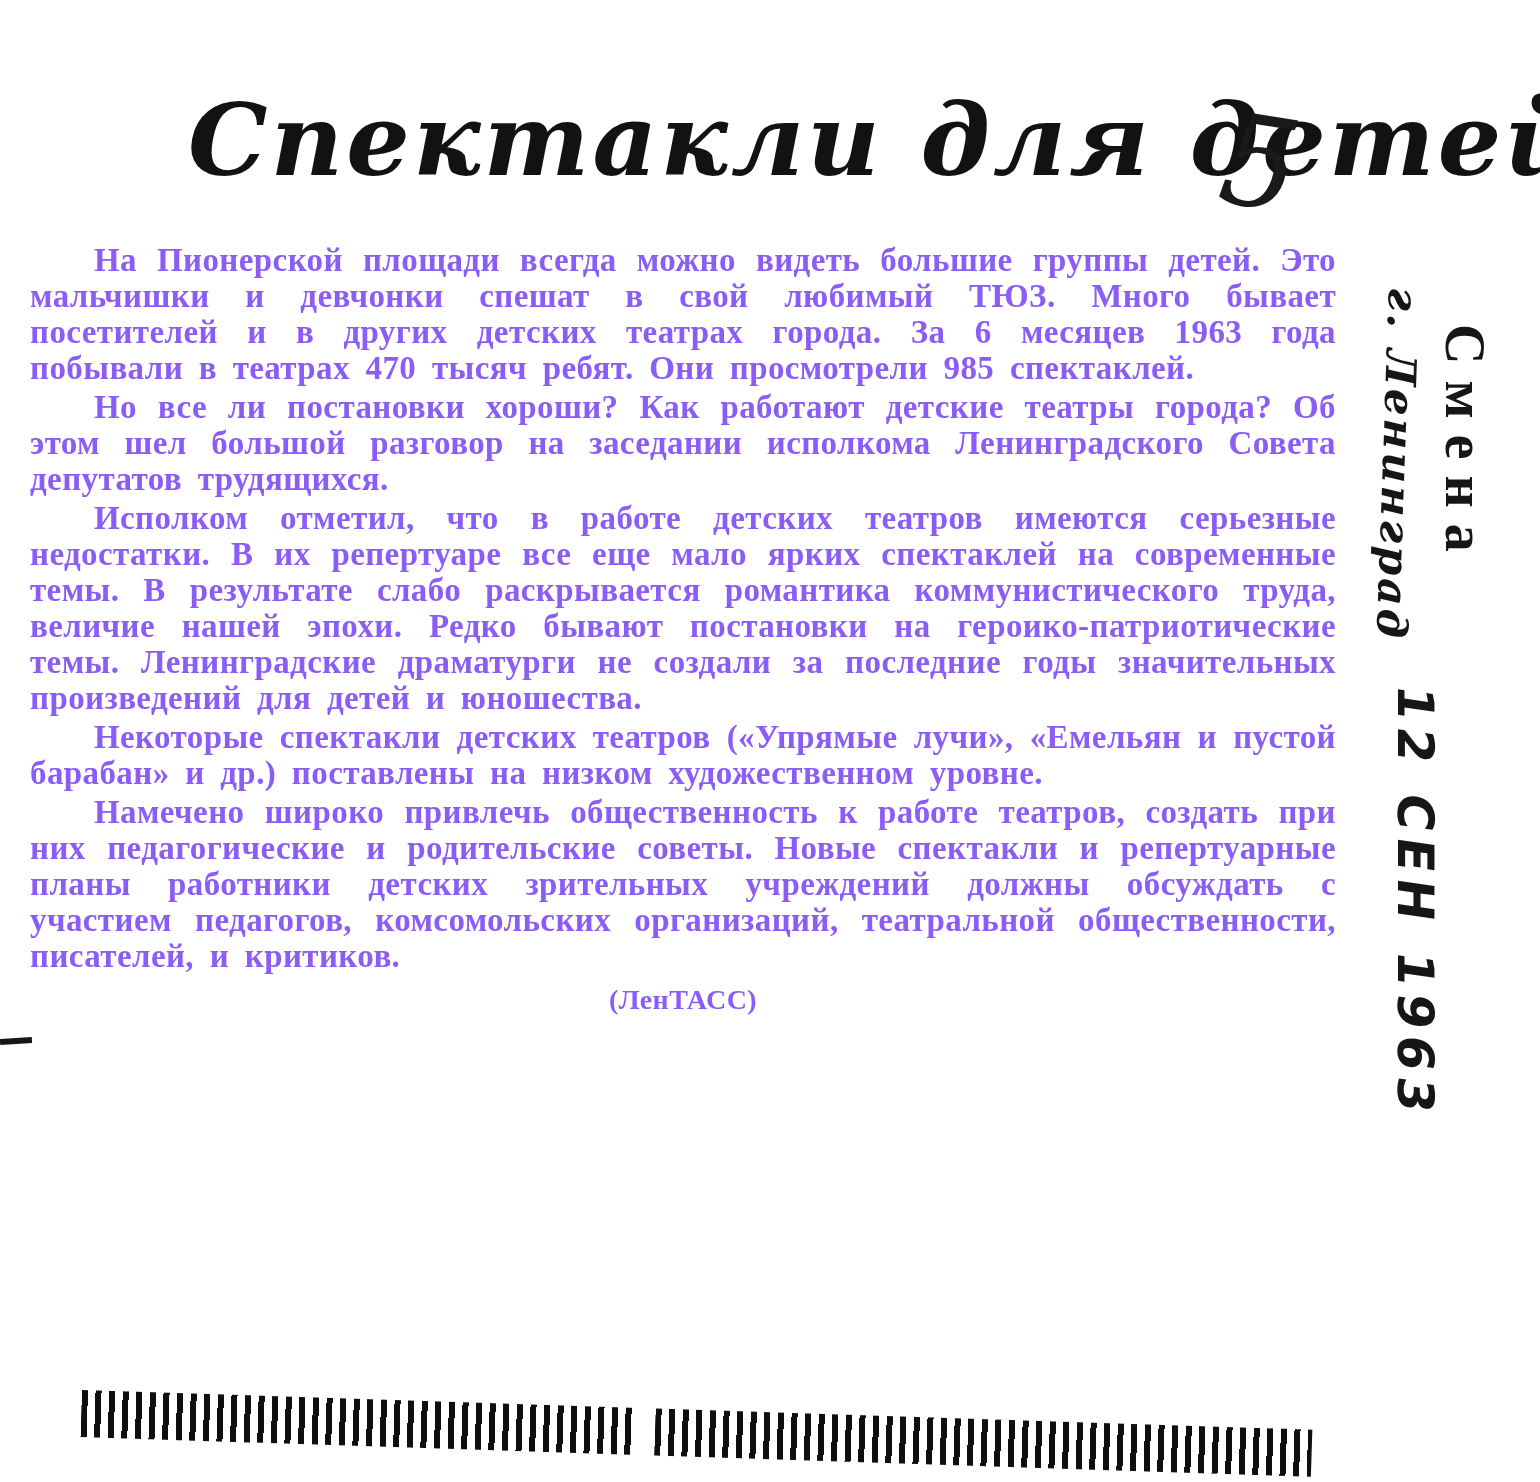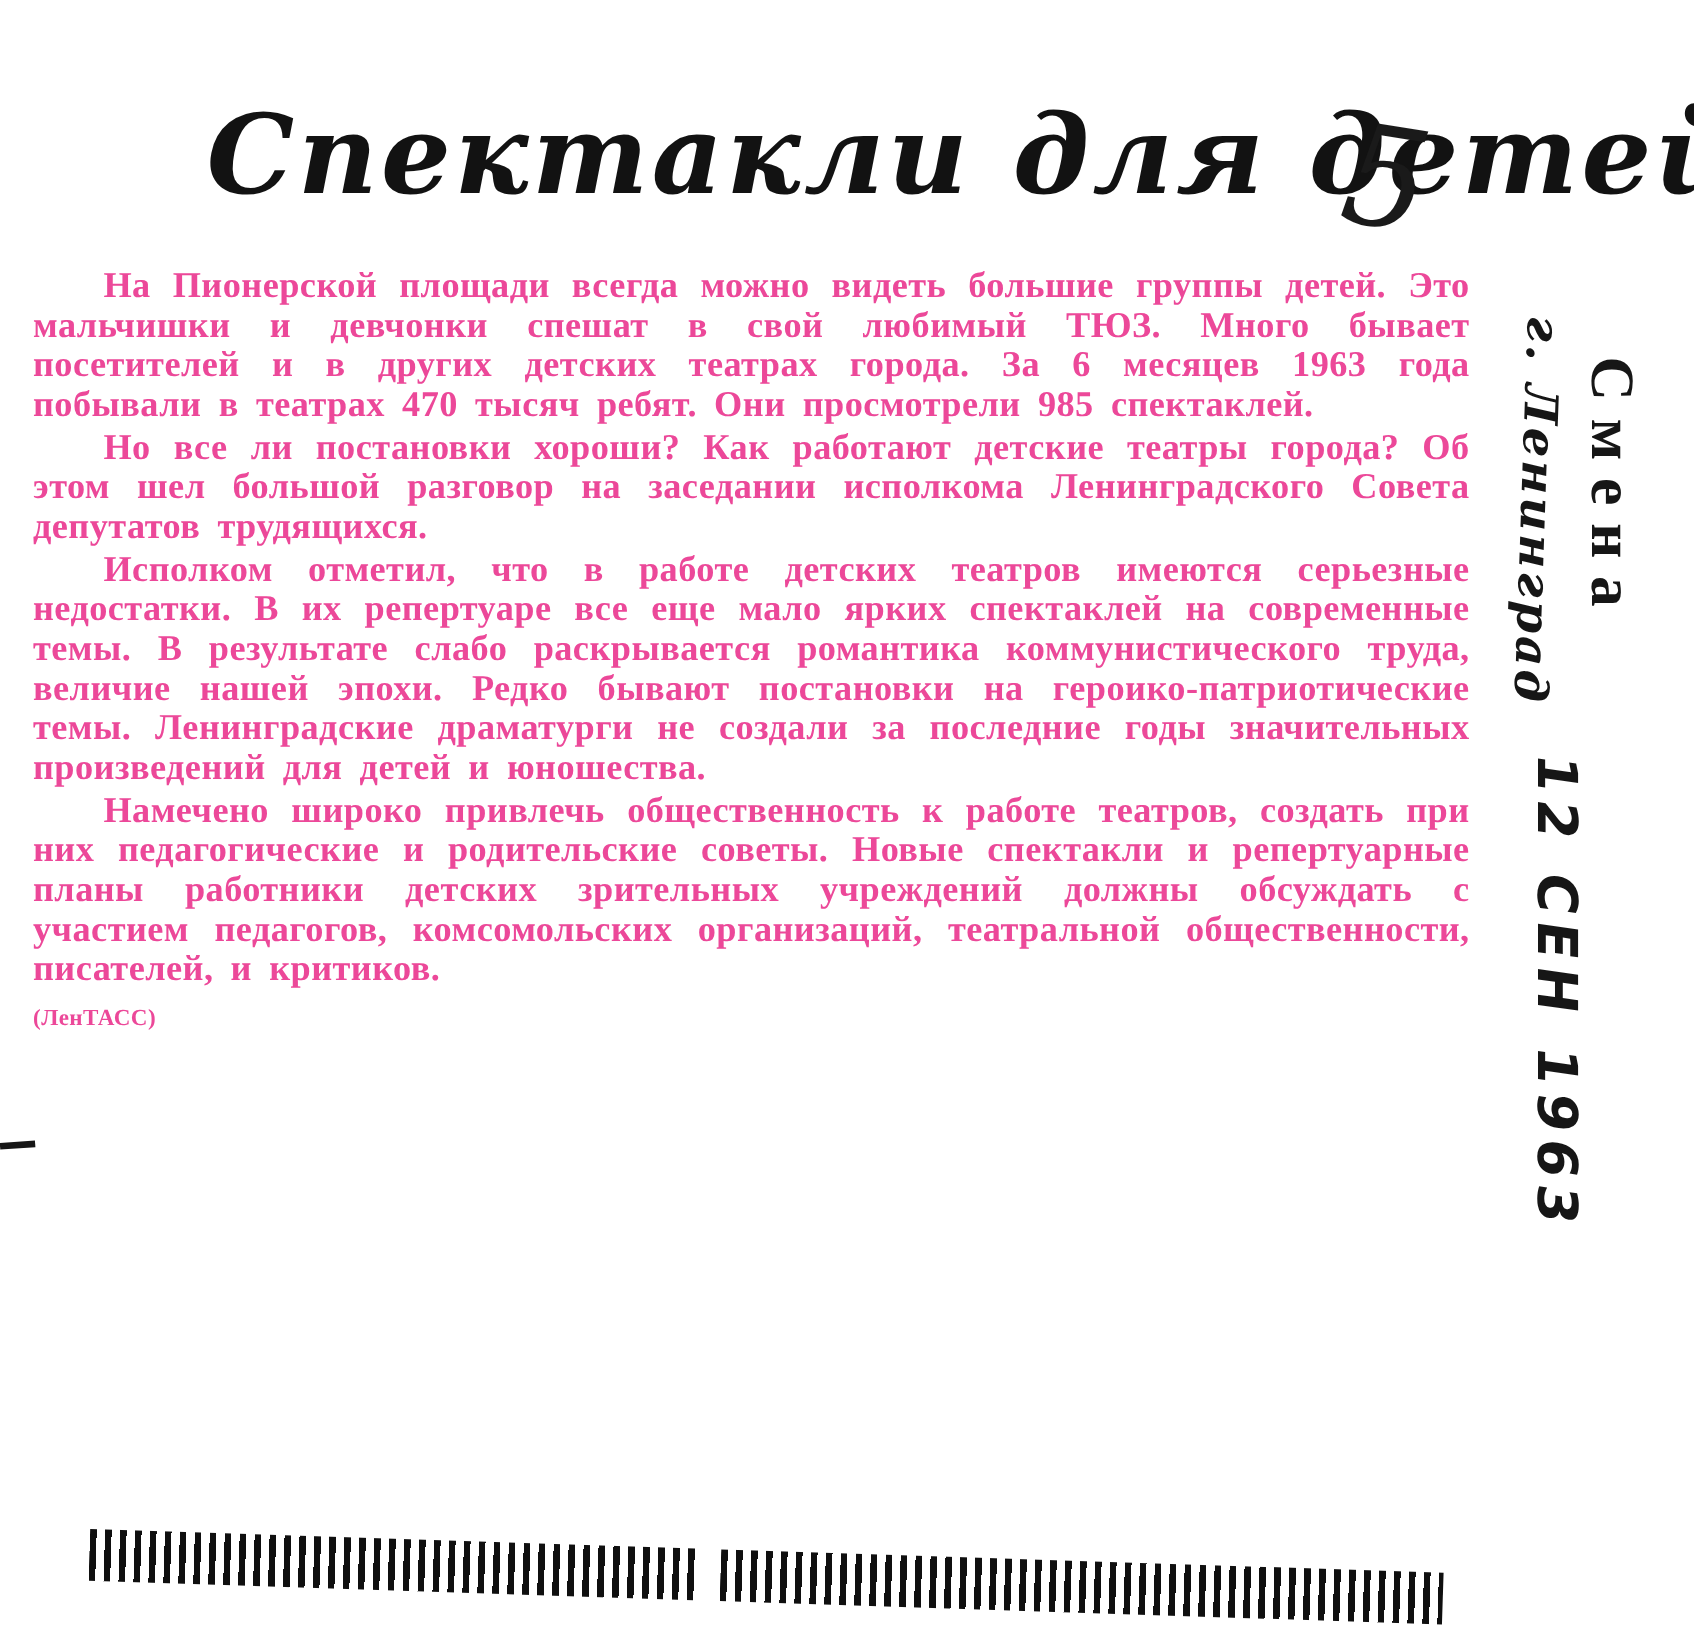--- a/index.html
+++ b/index.html
@@ -39,30 +39,30 @@
     position: absolute;
     left: 30px;
     top: 242px;
     width: 1306px;
     font-size: 33px;
     line-height: 36px;
     font-weight: bold;
     text-align: justify;
     word-spacing: 7px;
     letter-spacing: 0.4px;
-    color: #ec4899;
+    color: #8b5cf6;
   }
   .article-body p {
     margin: 0 0 3px 0;
     text-indent: 64px;
   }
   .byline {
-    text-align: left;
+    text-align: center;
     margin-top: 8px;
-    font-size: 21px;
+    font-size: 28px;
     font-weight: bold;
   }
 
   
   .vtext {
     position: absolute;
     white-space: nowrap;
     transform-origin: 0 0;
     color: #161616;
   }
@@ -122,20 +122,21 @@
 <div class="page">
 
   <h1 class="title">Спектакли для детей</h1>
 
   <span class="hand-mark">5</span>
 
   <div class="article-body">
     <p>На Пионерской площади всегда можно видеть большие группы детей. Это мальчишки и девчонки спешат в свой любимый ТЮЗ. Много бывает посетителей и в других детских театрах города. За 6 месяцев 1963 года побывали в театрах 470 тысяч ребят. Они просмотрели 985 спектаклей.</p>
     <p>Но все ли постановки хороши? Как работают детские театры города? Об этом шел большой разговор на заседании исполкома Ленинградского Совета депутатов трудящихся.</p>
     <p>Исполком отметил, что в работе детских театров имеются серьезные недостатки. В их репертуаре все еще мало ярких спектаклей на современные темы. В результате слабо раскрывается романтика коммунистического труда, величие нашей эпохи. Редко бывают постановки на героико-патриотические темы. Ленинградские драматурги не создали за последние годы значительных произведений для детей и юношества.</p>
+    <p>Некоторые спектакли детских театров («Упрямые лучи», «Емельян и пустой барабан» и др.) поставлены на низком художественном уровне.</p>
     <p>Намечено широко привлечь общественность к работе театров, создать при них педагогические и родительские советы. Новые спектакли и репертуарные планы работники детских зрительных учреждений должны обсуждать с участием педагогов, комсомольских организаций, театральной общественности, писателей, и критиков.</p>
     <div class="byline">(ЛенТАСС)</div>
   </div>
 
   <div class="vtext stamp-city">г. Ленинград</div>
 
   <div class="vtext stamp-pub">Смена</div>
 
   <div class="vtext stamp-date">12 СЕН 1963</div>
 

